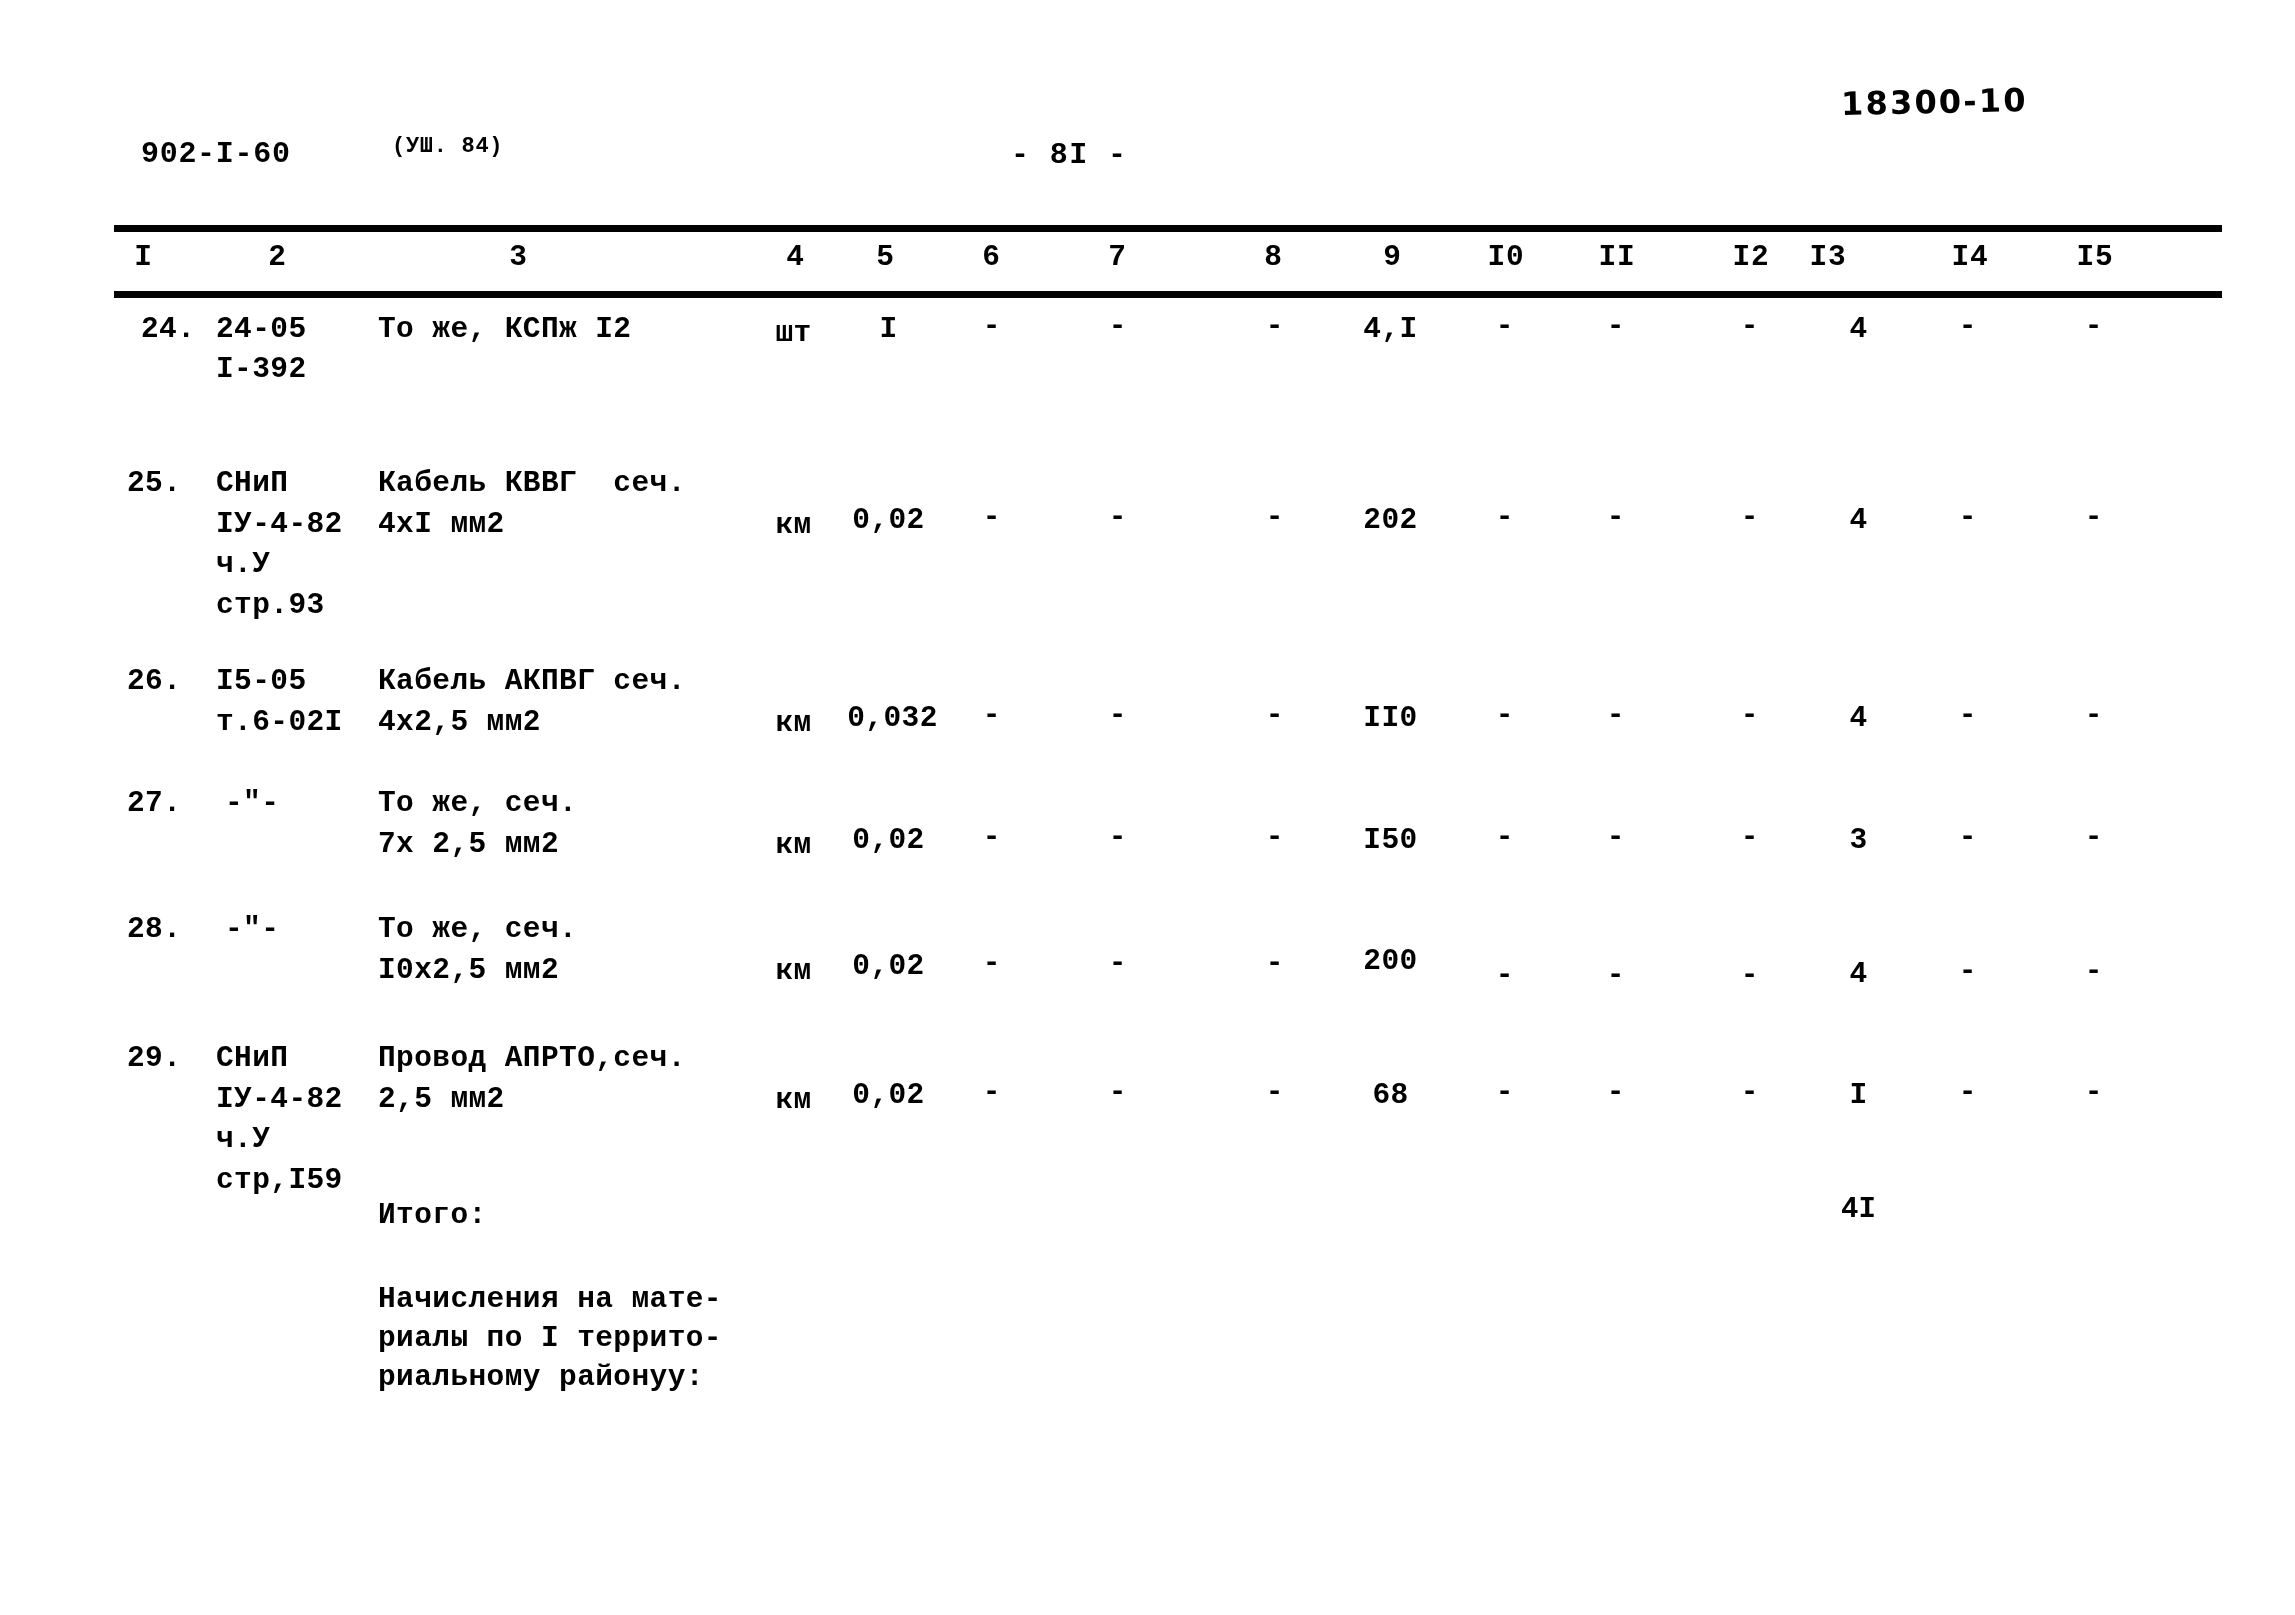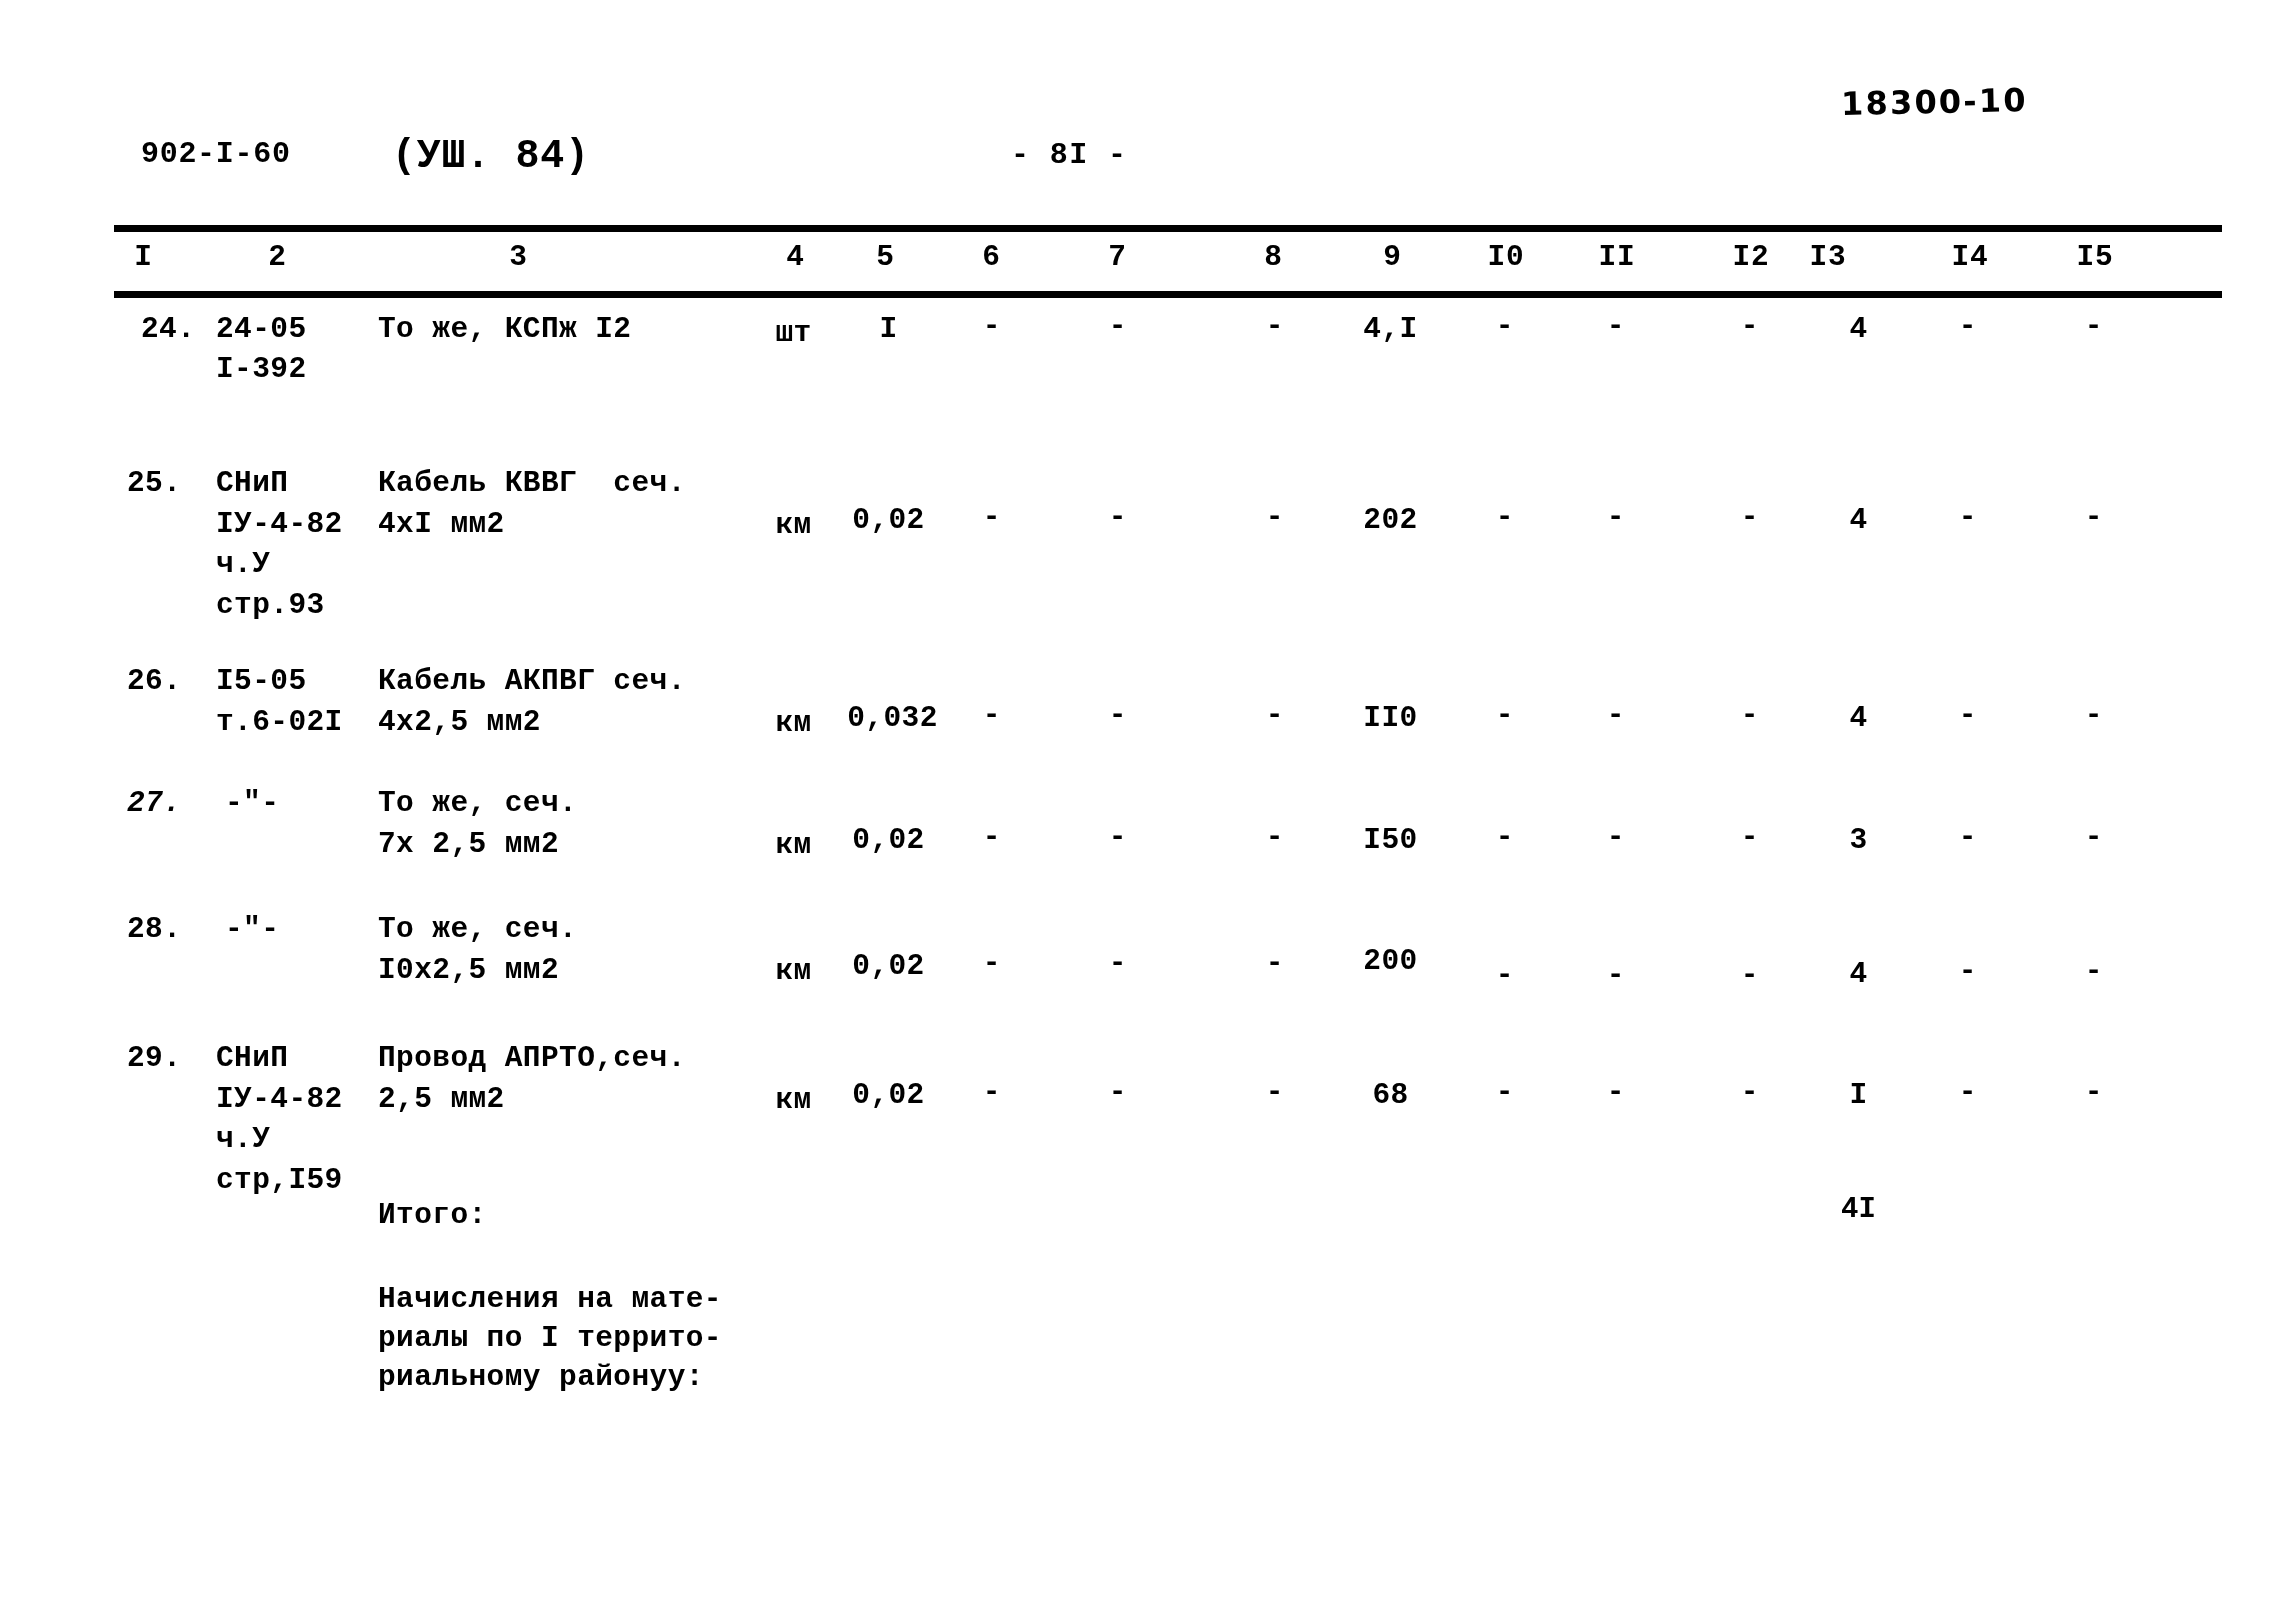--- a/index.html
+++ b/index.html
@@ -29,21 +29,21 @@
     top: 137px;
     font-size: 30px;
     font-weight: bold;
     letter-spacing: 0.7px;
     white-space: nowrap;
   }
   .doc-rev {
     position: absolute;
     left: 392px;
     top: 134px;
-    font-size: 40px;
+    font-size: 22px;
     font-weight: bold;
     letter-spacing: 0.7px;
     white-space: nowrap;
   }
   .page-number {
     position: absolute;
     left: 1011px;
     top: 138px;
     font-size: 30px;
     font-weight: bold;
@@ -225,21 +225,21 @@
       <div class="cell num" style="left:1340px; top:37px; width:101px;">II0</div>
       <div class="dash" style="left:1470px; top:37px; width:69px;">-</div>
       <div class="dash" style="left:1581px; top:37px; width:69px;">-</div>
       <div class="dash" style="left:1715px; top:37px; width:69px;">-</div>
       <div class="cell num" style="left:1824px; top:37px; width:69px;">4</div>
       <div class="dash" style="left:1933px; top:37px; width:69px;">-</div>
       <div class="dash" style="left:2059px; top:37px; width:69px;">-</div>
     </div>
 
     <div class="row" style="top:486px;">
-      <div class="cell c1" style="left:127px; top:0px;font-style:italic;">27.</div>
+      <div class="cell c1" style="left:127px; top:0px;">27.</div>
       <div class="cell c2" style="left:225px; top:0px;">-"-</div>
       <div class="cell c3" style="left:378px; top:0px;">То же, сеч.
 7x 2,5 мм2</div>
       <div class="cell num" style="left:759px; top:42px; width:69px;">км</div>
       <div class="cell num" style="left:849px; top:37px; width:79px;">0,02</div>
       <div class="dash" style="left:957px; top:37px; width:69px;">-</div>
       <div class="dash" style="left:1083px; top:37px; width:69px;">-</div>
       <div class="dash" style="left:1240px; top:37px; width:69px;">-</div>
       <div class="cell num" style="left:1340px; top:37px; width:101px;">I50</div>
       <div class="dash" style="left:1470px; top:37px; width:69px;">-</div>

